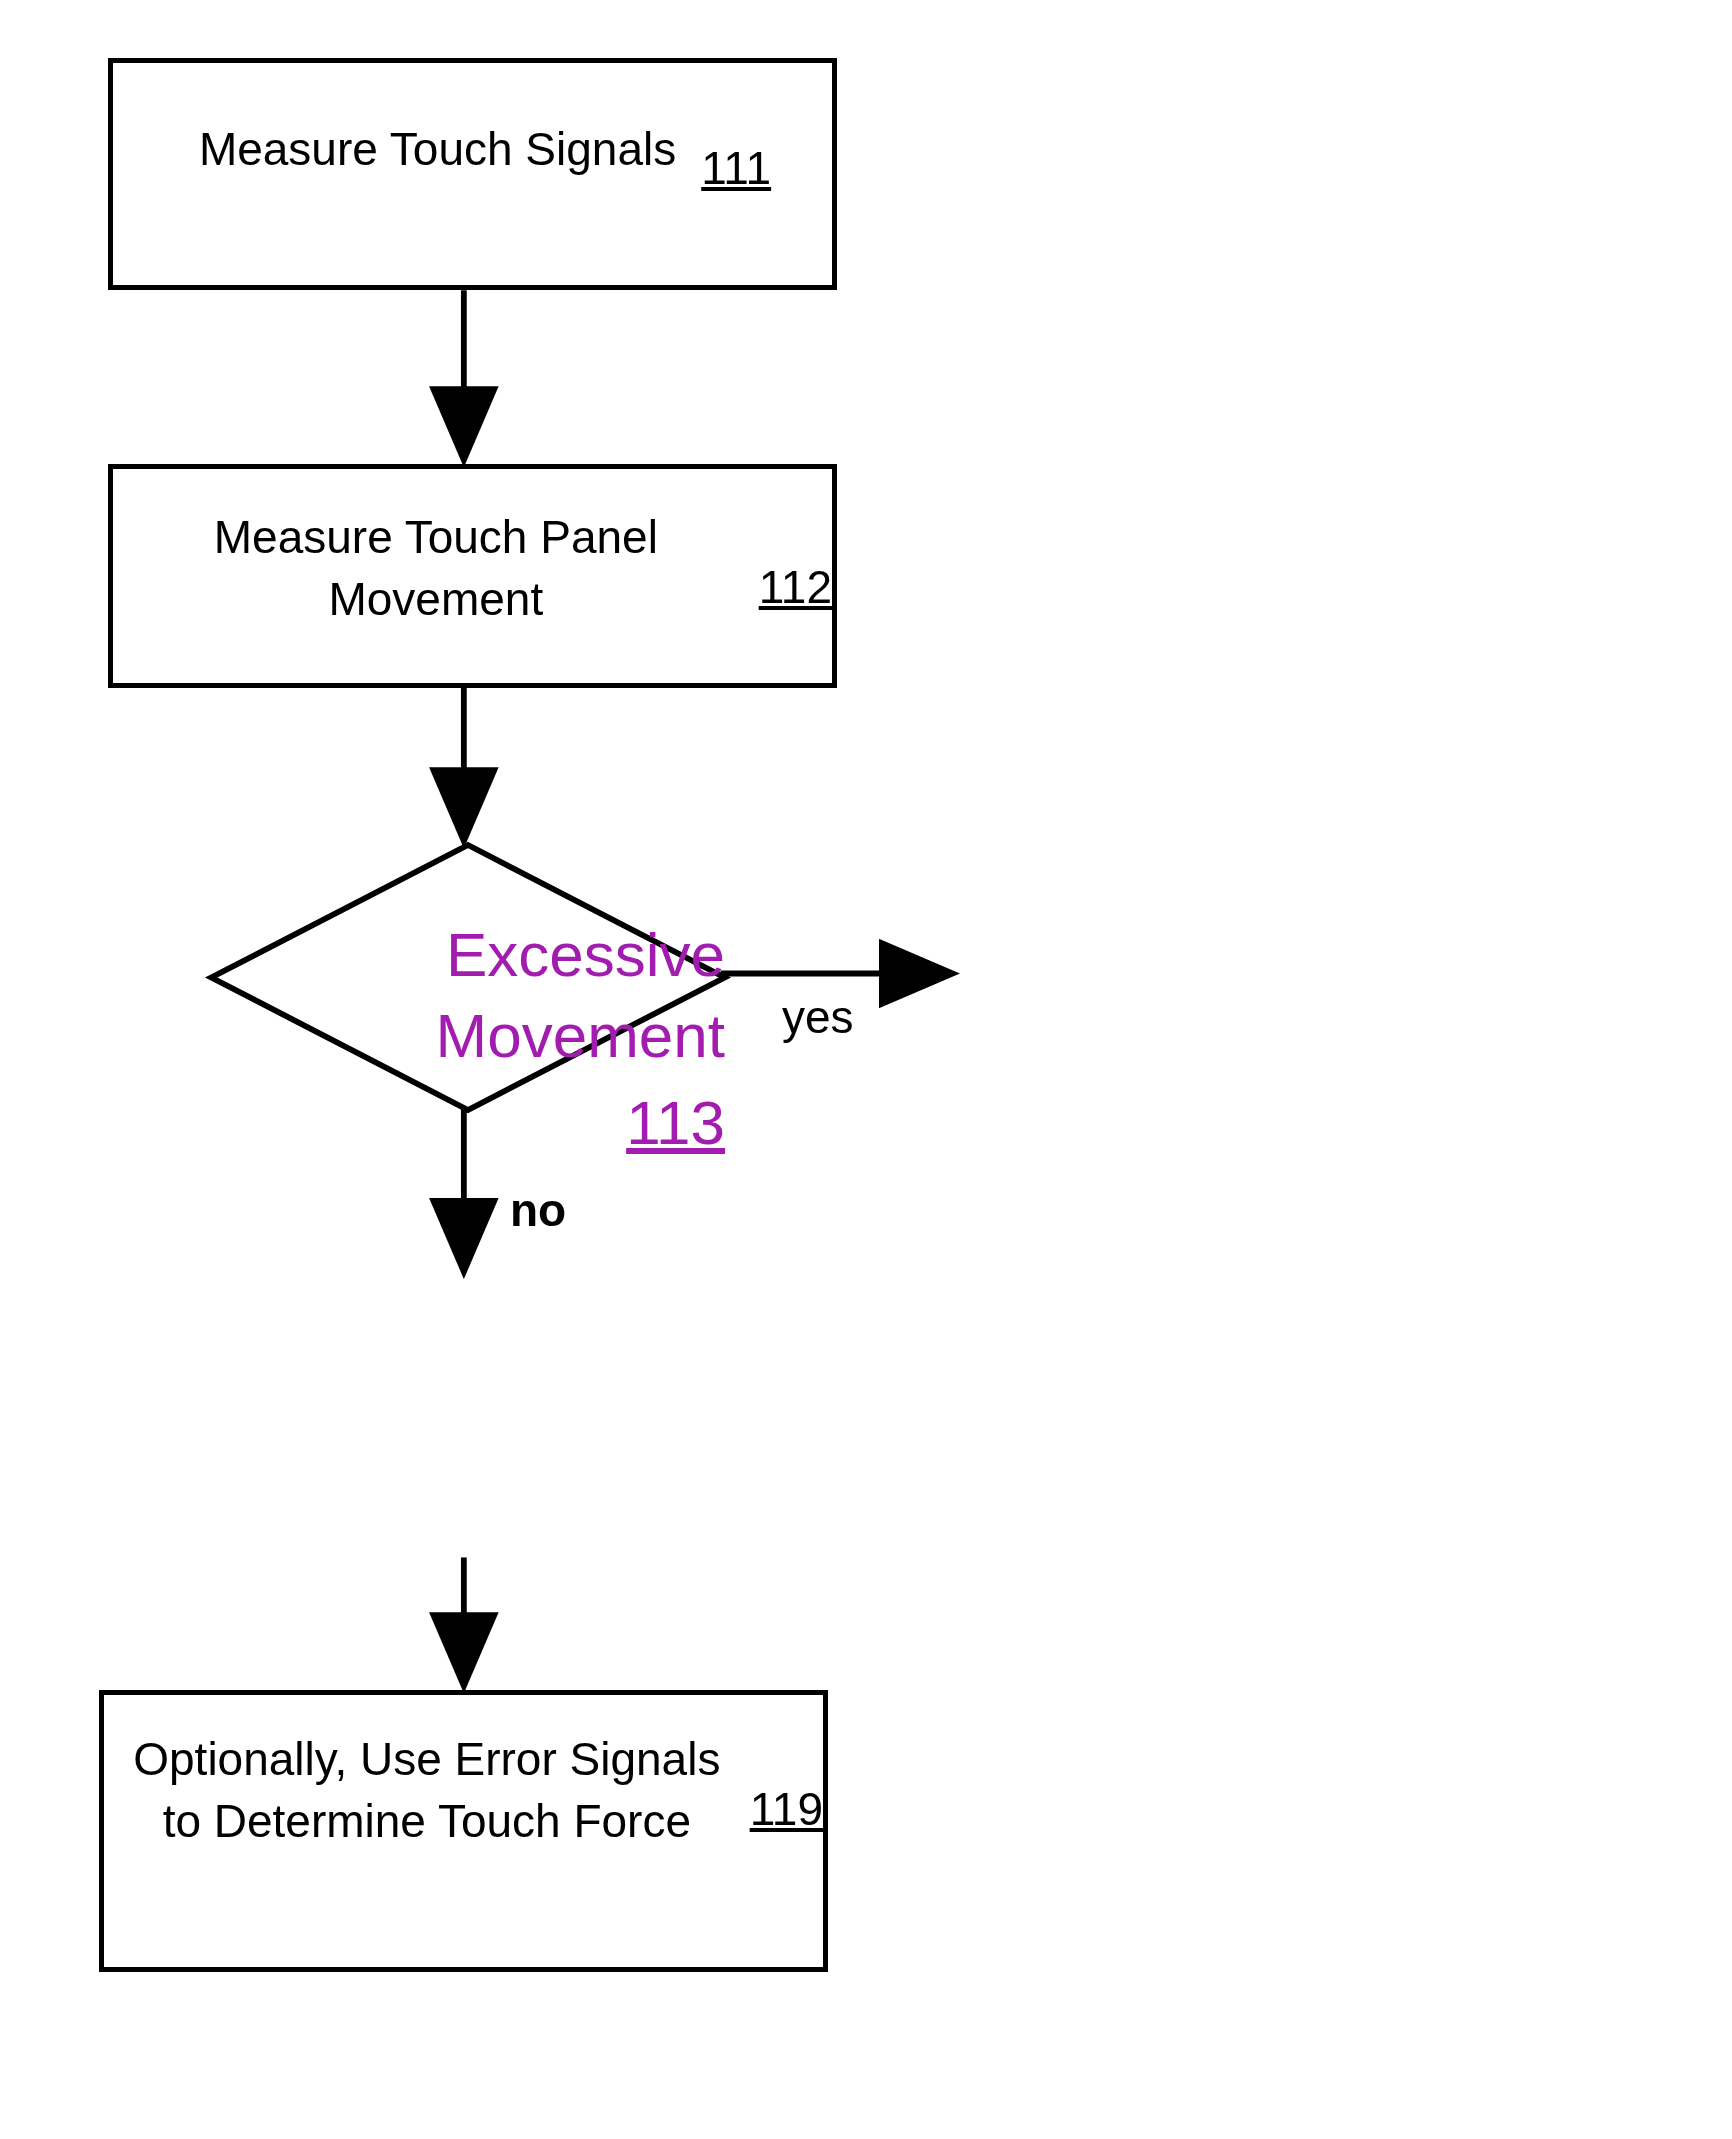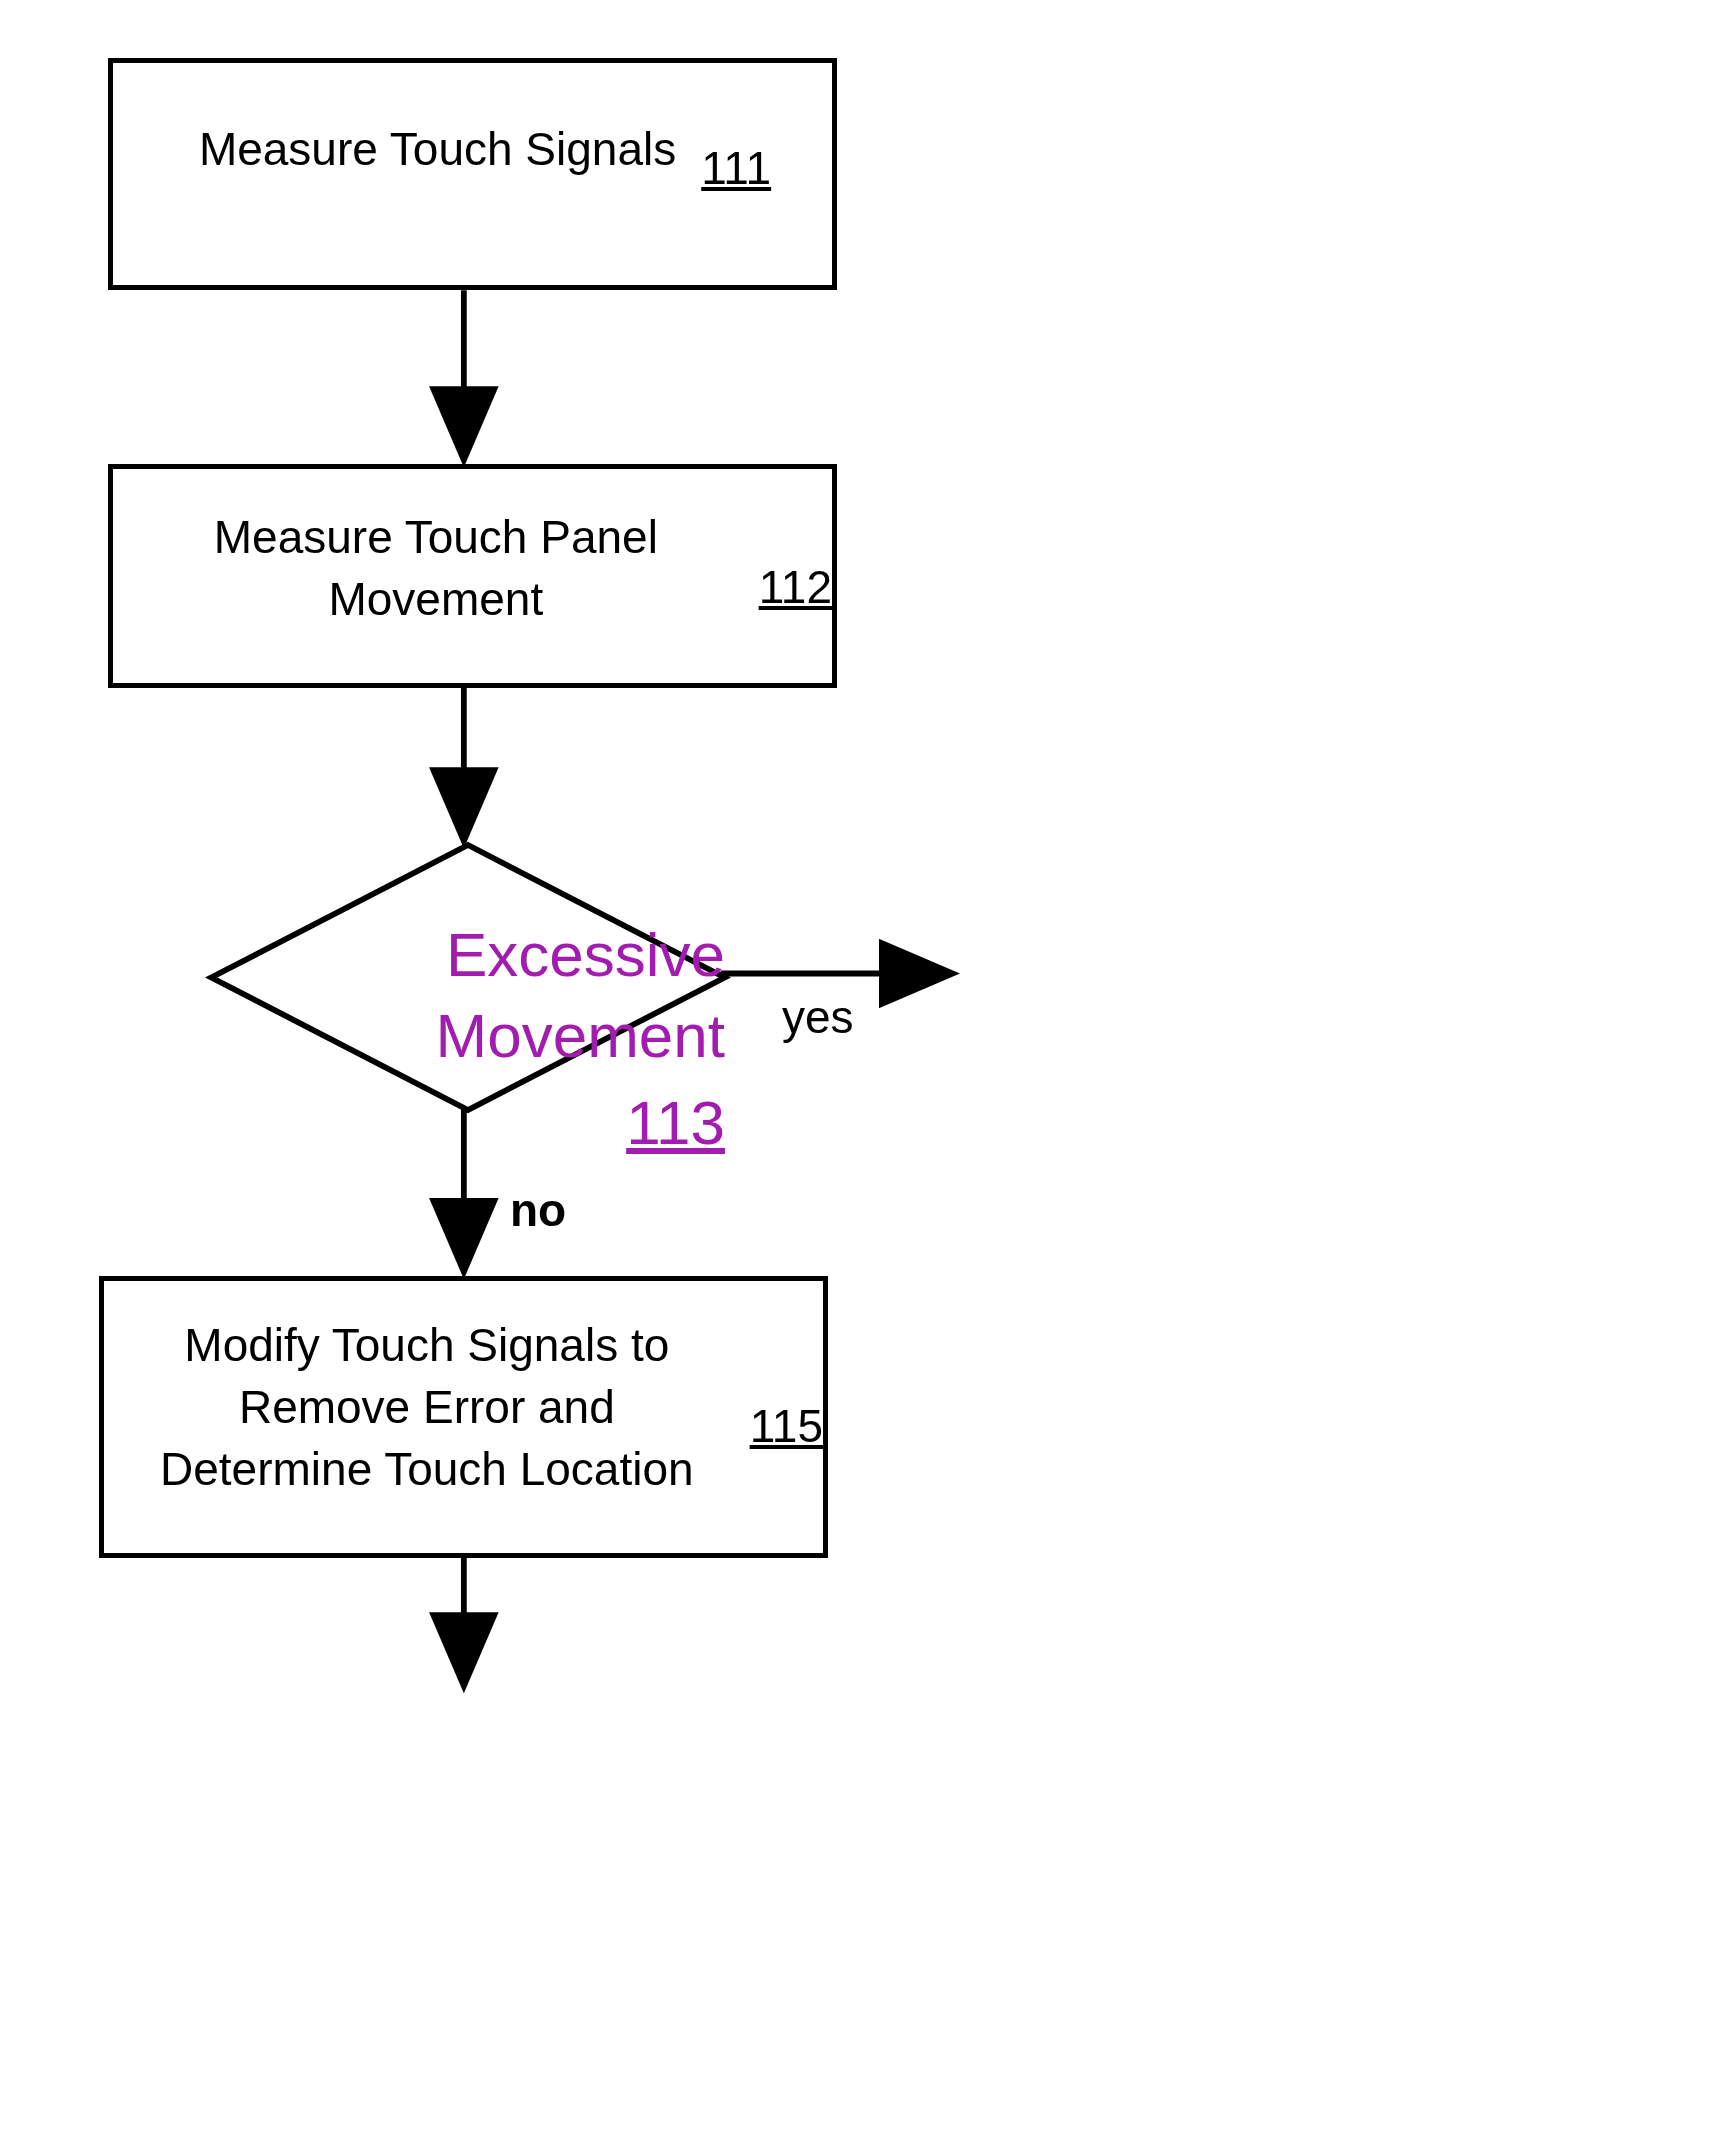--- a/index.html
+++ b/index.html
@@ -116,26 +116,26 @@
     <svg style="position:absolute; left:0; top:0; width:514px; height:265px; overflow:visible;" viewBox="0 0 620 320" width="514" height="265">
       <polygon points="310,0 620,160 310,320 0,160" fill="#fff" stroke="#000" stroke-width="7"></polygon>
     </svg>
     <div class="diamond-text" style="left:0; top:70px; width:514px;">
       <div>Excessive Movement</div>
       <div style="text-decoration:underline; margin-top:6.6px;">113</div>
     </div>
   </div>
 
 
-  <div class="box" style="left:99px; top:1276px; width:729px; height:282px;">
+
+  <div class="box" style="left:99px; top:1690px; width:729px; height:282px;">
     <div class="inner-wrap" style="top:33px;">
-      <span class="title">Modify Touch Signals to Remove Error and Determine Touch Location</span>
-      <span class="num">115</span>
+      <span class="title">Optionally, Use Error Signals to Determine Touch Force</span>
+      <span class="num">119</span>
     </div>
   </div>
-
 
   <div class="edge-label" style="left:759px; top:990px;margin-left:23px;">yes</div>
   <div class="edge-label" style="left:510px; top:1183px;font-weight:bold;">no</div>
 
 
 </div>
 
 
 </body></html>

